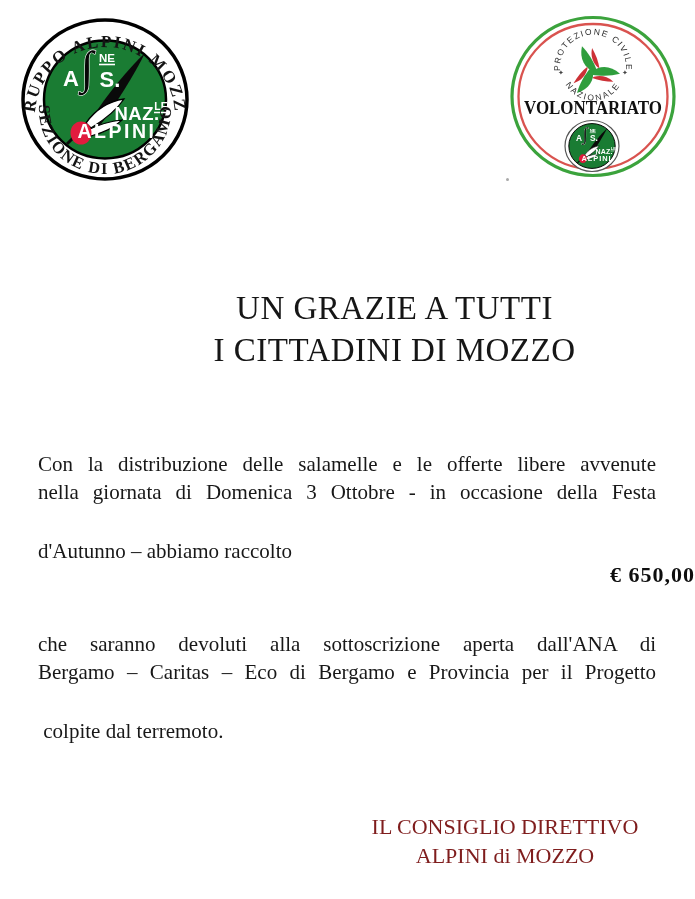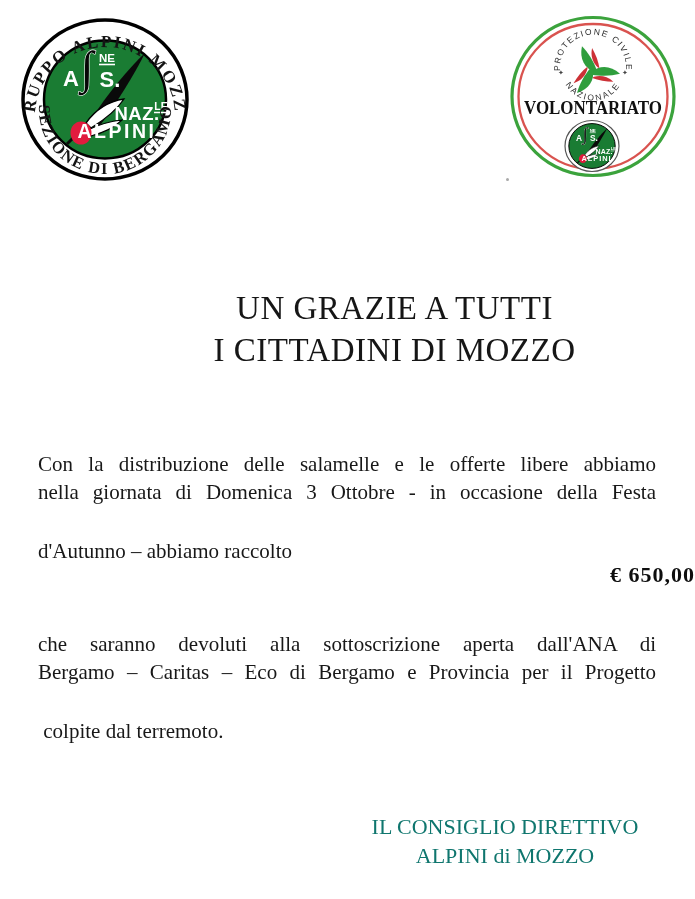--- a/index.html
+++ b/index.html
@@ -19,21 +19,21 @@
   .para-1{top:451px;}
   .para-2{top:631px;}
   .pline{text-align:justify;text-align-last:justify;white-space:pre-wrap;}
   .pline.last{text-align:left;text-align-last:left;margin-top:32px;}
   .amount{
     position:absolute;left:0;top:562px;width:695px;text-align:right;
     font-size:22px;font-weight:bold;color:#0e0e0e;letter-spacing:1px;
   }
   .signature{
     position:absolute;left:345px;top:812px;width:320px;text-align:center;
-    font-size:22px;line-height:29px;color:#0f766e;
+    font-size:22px;line-height:29px;color:#7f1d1d;
   }
 
   
   .tRing{fill:#141414;font-family:"Liberation Serif","DejaVu Serif",serif;font-weight:bold;}
   .tSans{fill:#ffffff;font-family:"Liberation Sans","DejaVu Sans",sans-serif;font-weight:bold;text-anchor:middle;}
   .tInt{fill:#050505;stroke:#ffffff;stroke-width:1.1px;paint-order:stroke;
         font-family:"Liberation Serif","DejaVu Serif",serif;text-anchor:middle;}
   .tArc{fill:#2c2c2c;font-family:"Liberation Sans","DejaVu Sans",sans-serif;}
   .tVol{fill:#101010;font-family:"Liberation Serif","DejaVu Serif",serif;font-weight:bold;text-anchor:middle;}
   .tStar{fill:#444;font-size:7px;text-anchor:middle;}
@@ -117,21 +117,21 @@
   </svg>
 
   <div class="speck"></div>
 
   <div class="title">
     <div>UN GRAZIE A TUTTI</div>
     <div>I CITTADINI DI MOZZO</div>
   </div>
 
   <div class="para para-1">
-    <div class="pline">Con la distribuzione delle salamelle e le offerte libere abbiamo</div>
+    <div class="pline">Con la distribuzione delle salamelle e le offerte libere avvenute</div>
     <div class="pline">nella giornata di Domenica 3 Ottobre - in occasione della Festa</div>
     <div class="pline last">d'Autunno – abbiamo raccolto</div>
   </div>
 
   <div class="amount">€ 650,00</div>
 
   <div class="para para-2">
     <div class="pline">che saranno devoluti alla sottoscrizione aperta dall'ANA di</div>
     <div class="pline">Bergamo – Caritas – Eco di Bergamo e Provincia per il Progetto</div>
     <div class="pline last"> colpite dal terremoto.</div>

